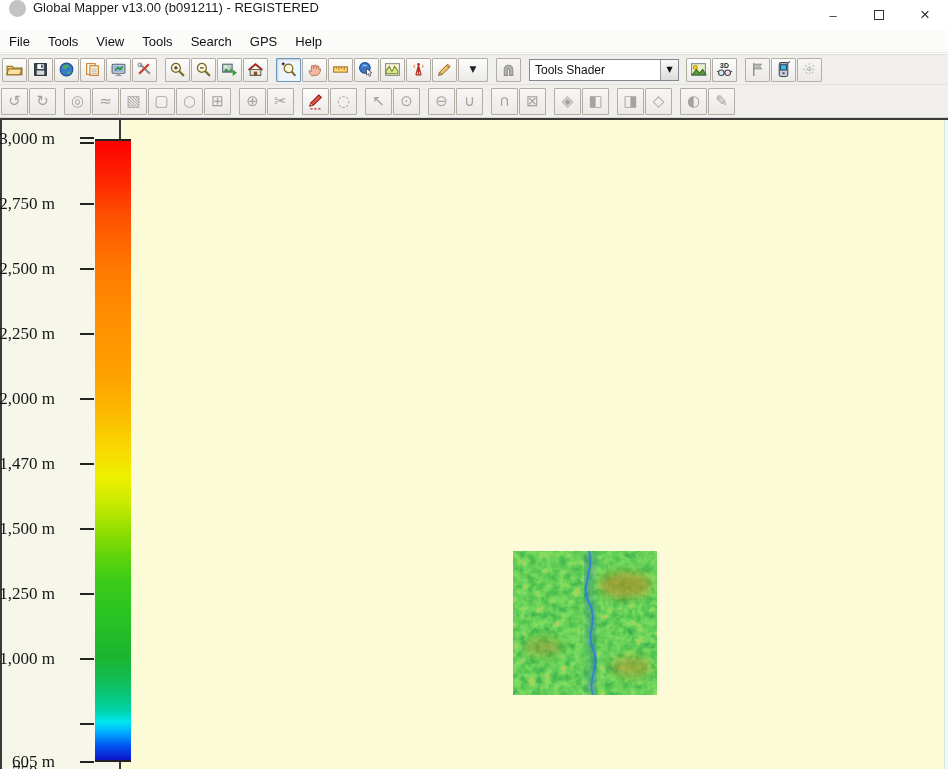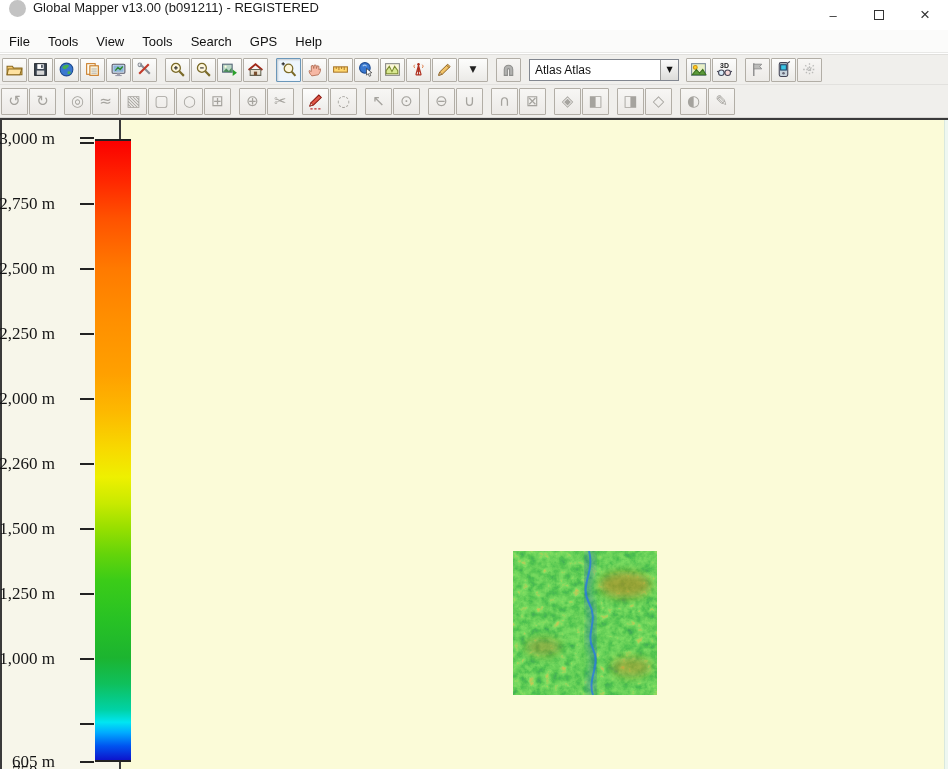--- a/index.html
+++ b/index.html
@@ -315,21 +315,21 @@
       </div>
       <div class="tb-group">
         <div class="tb-btn disabled">
           <svg class="ic">
             <use href="#i-grab"></use>
           </svg>
         </div>
       </div>
     </div>
   <div class="combo">
-    <span class="combo-text">Atlas Atlas</span>
+    <span class="combo-text">Tools Shader</span>
     <span class="combo-btn">▼</span>
   </div>
   <div class="tb-wrap" id="tb1b">
       <div class="tb-group">
         <div class="tb-btn">
           <svg class="ic">
             <use href="#i-hillshade"></use>
           </svg>
         </div>
         <div class="tb-btn">
@@ -491,21 +491,21 @@
         <div class="lg-tick" style="top: 17px;"></div>
         <div class="lg-tick" style="top: 22px;"></div>
         <div class="lg-label" style="top: 84.0313px;">2,750 m</div>
         <div class="lg-tick" style="top: 83.0313px;"></div>
         <div class="lg-label" style="top: 149.063px;">2,500 m</div>
         <div class="lg-tick" style="top: 148.063px;"></div>
         <div class="lg-label" style="top: 214.094px; margin-left: 36px;">2,250 m</div>
         <div class="lg-tick" style="top: 213.094px;"></div>
         <div class="lg-label" style="top: 279.125px; margin-left: 19px;">2,000 m</div>
         <div class="lg-tick" style="top: 278.125px;"></div>
-        <div class="lg-label" style="top: 344.157px;">2,260 m</div>
+        <div class="lg-label" style="top: 344.157px;">1,470 m</div>
         <div class="lg-tick" style="top: 343.157px;"></div>
         <div class="lg-label" style="top: 409.188px;">1,500 m</div>
         <div class="lg-tick" style="top: 408.188px;"></div>
         <div class="lg-label" style="top: 474.219px;">1,250 m</div>
         <div class="lg-tick" style="top: 473.219px;"></div>
         <div class="lg-label" style="top: 539.251px; margin-left: 21px;">1,000 m</div>
         <div class="lg-tick" style="top: 538.251px;"></div>
         <div class="lg-label" style="top: 604.282px; margin-top: 48px;">750 m</div>
         <div class="lg-tick" style="top: 603.282px;"></div>
         <div class="lg-label" style="top: 642px;">605 m</div>

